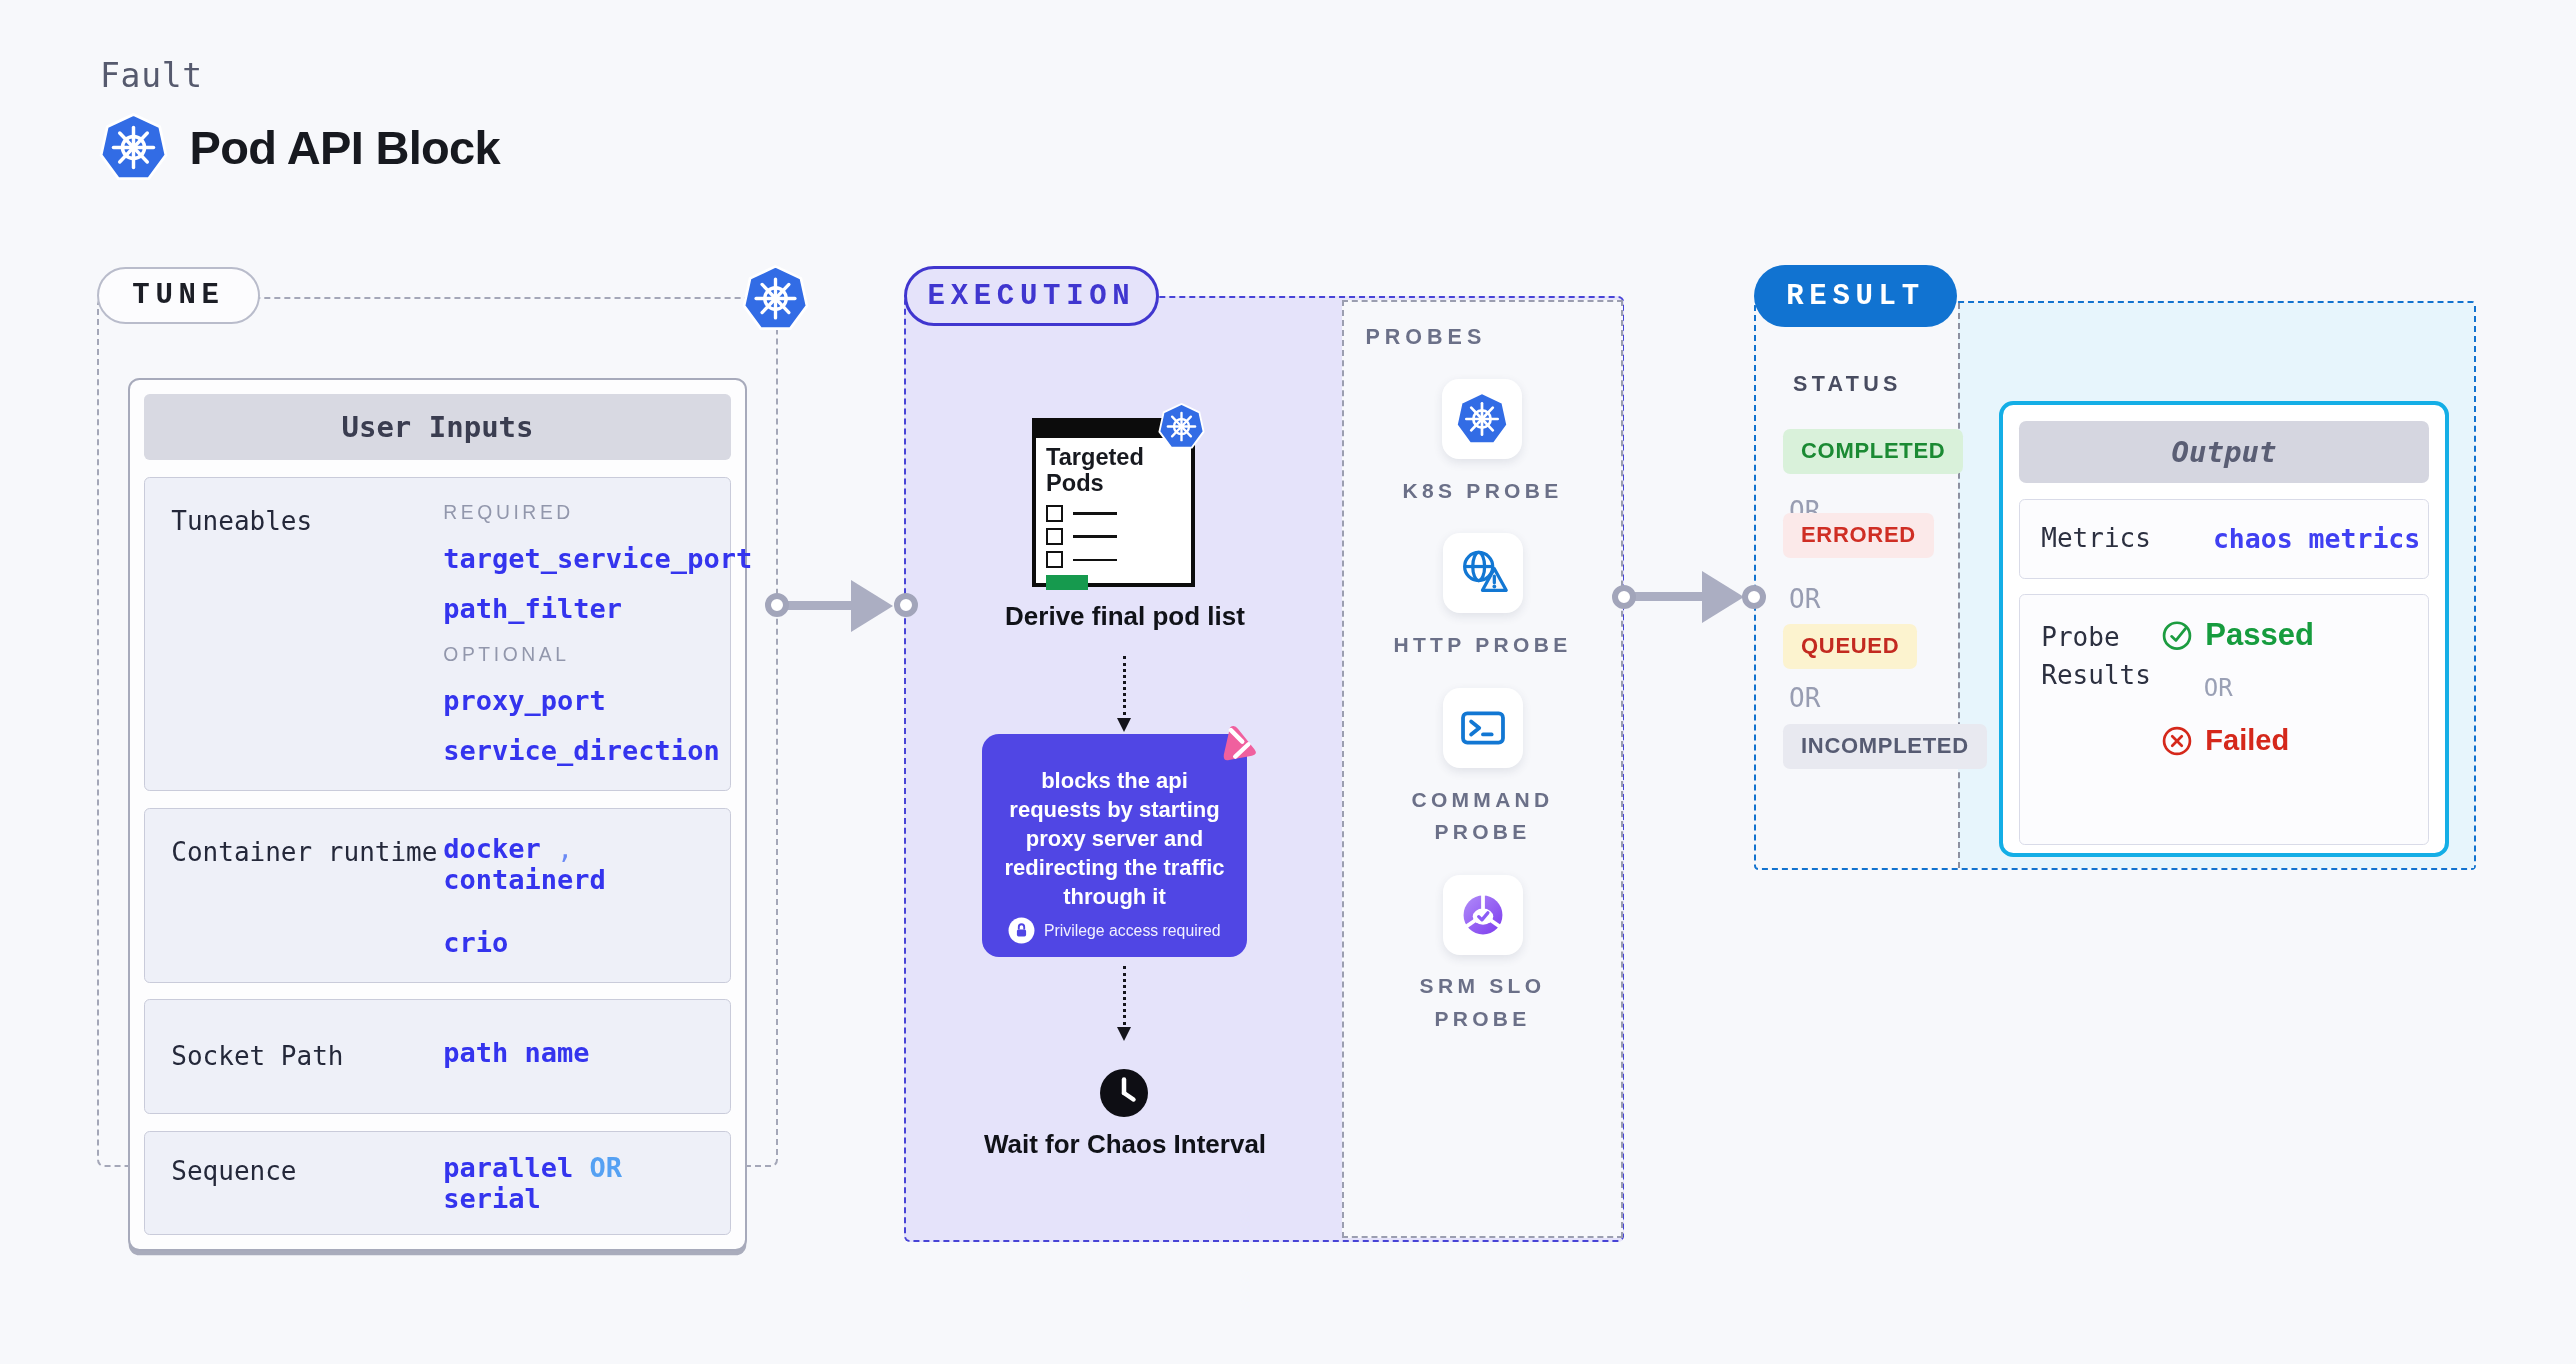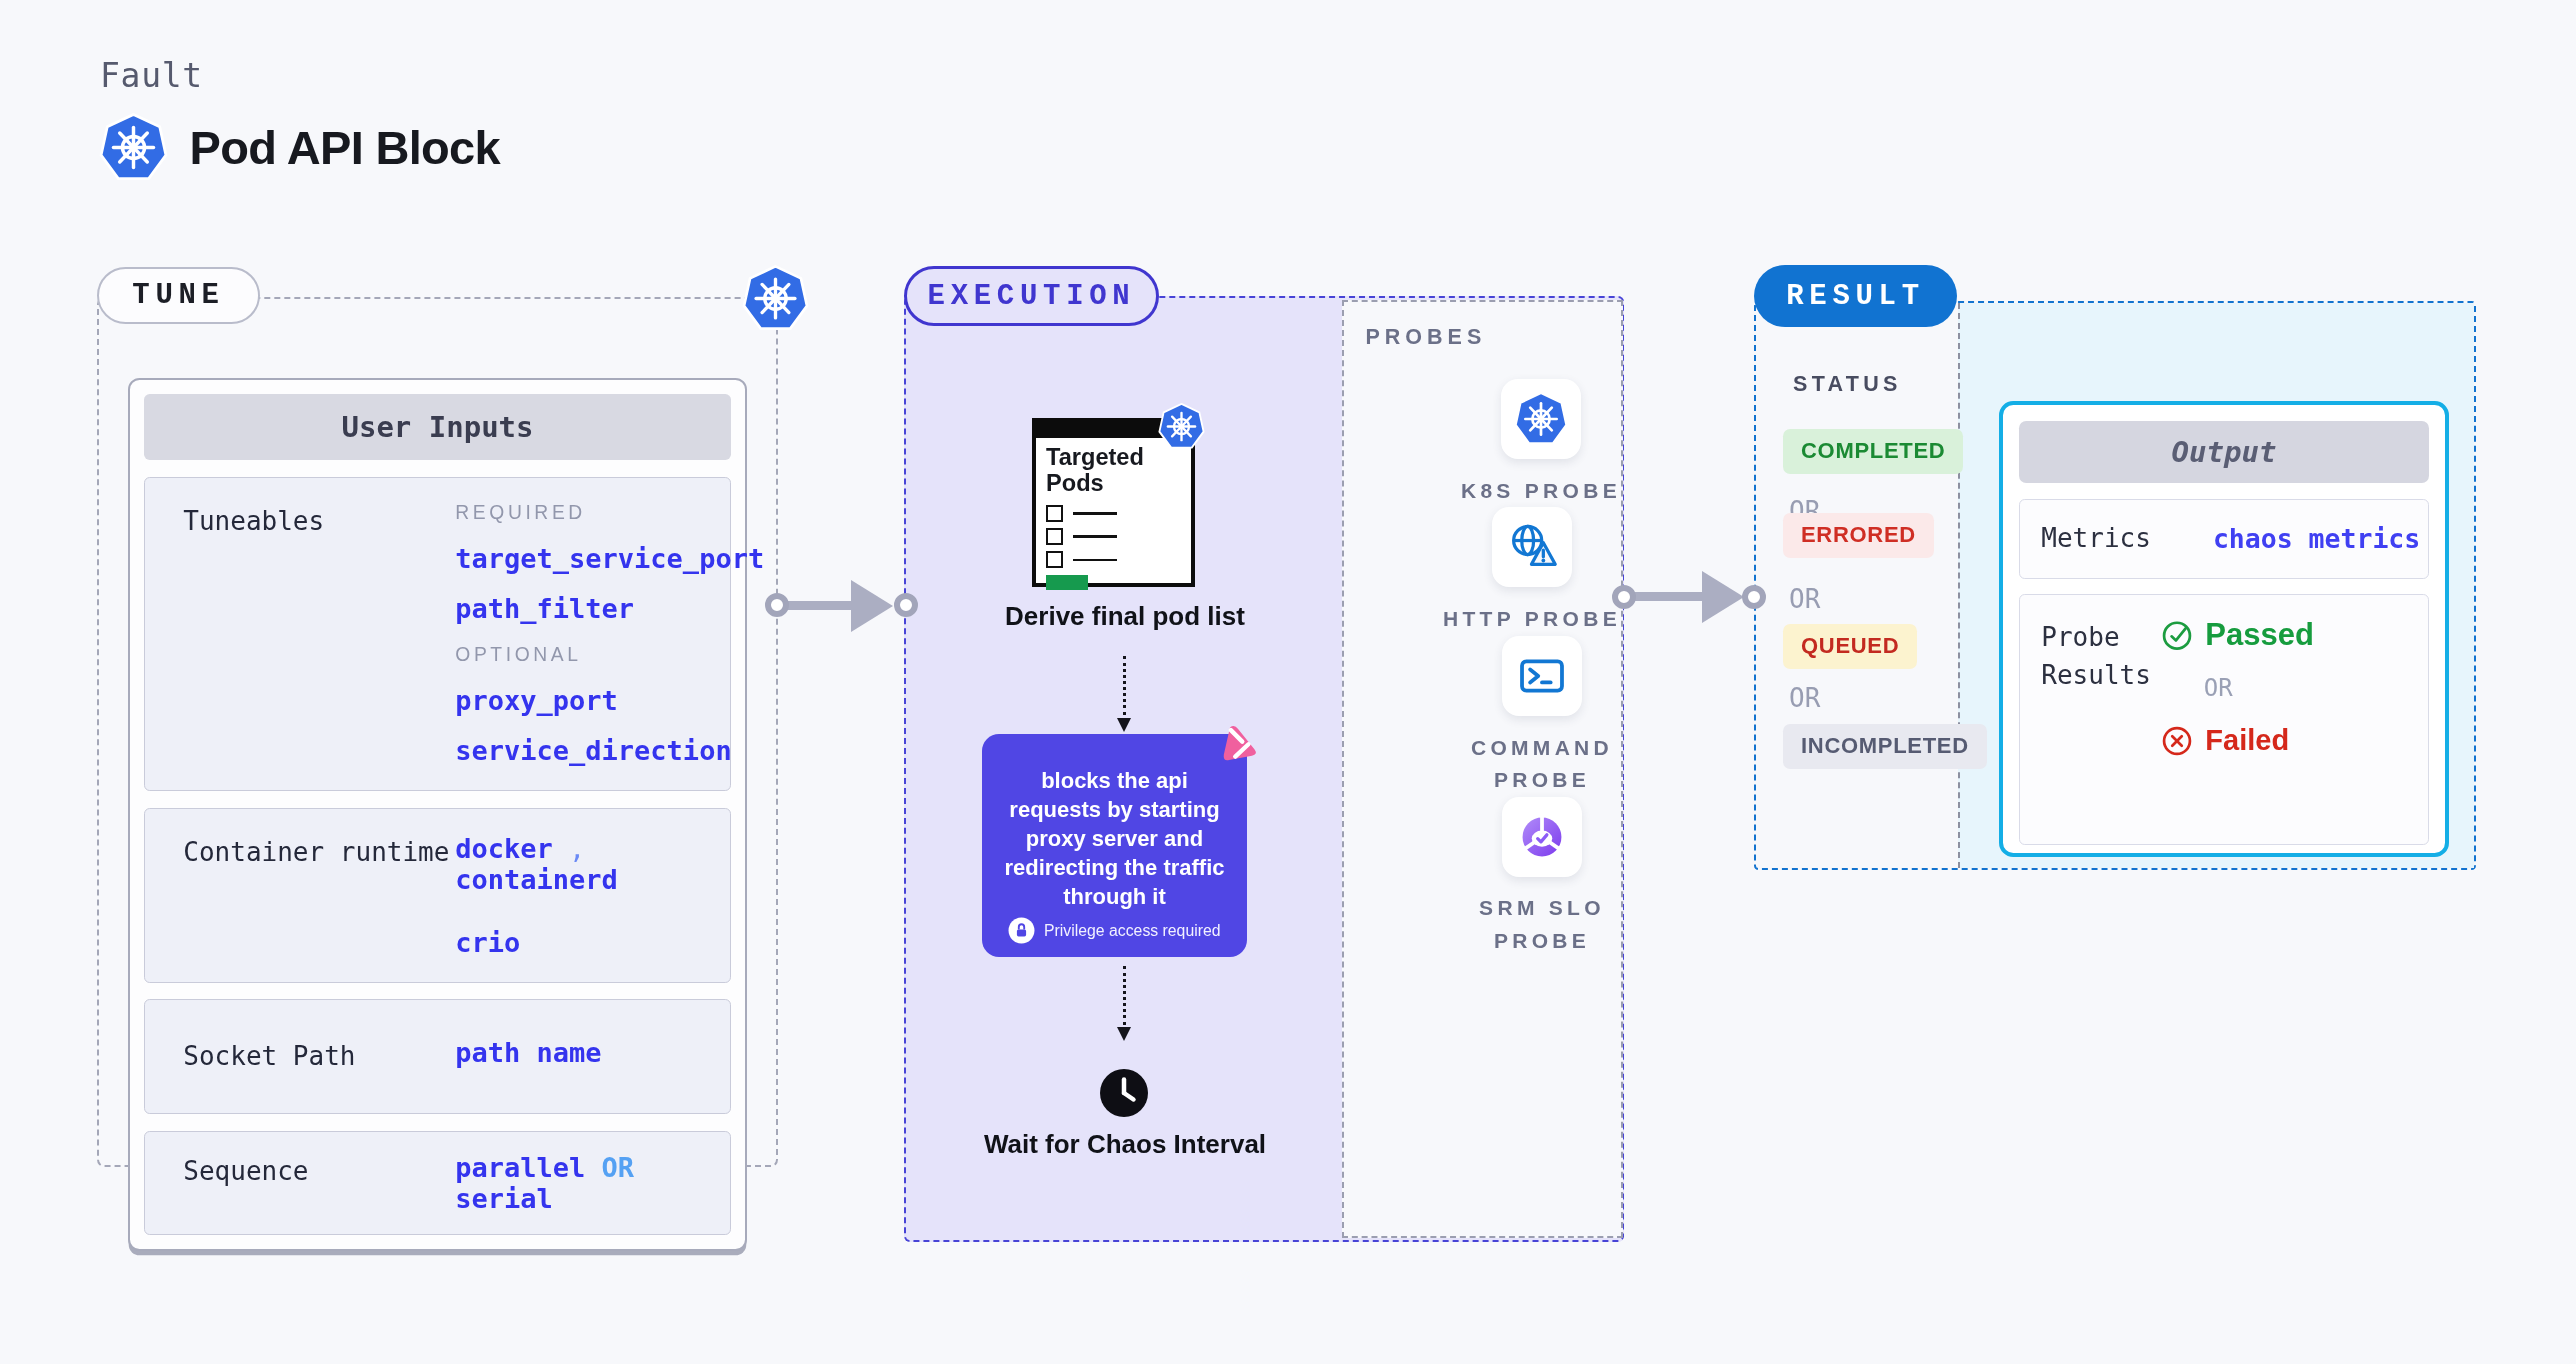--- a/index.html
+++ b/index.html
@@ -24,21 +24,21 @@
                 border:2.9px solid #b9bccb; color:#1c1e26; }
   .tune-k8s { position:absolute; left:742px; top:265px; width:67px; height:67px; z-index:6; }
 
   .ui-card { position:absolute; left:128px; top:378px; width:619px; background:#fdfdfe;
              border:2.9px solid #a7aabb; border-radius:11.5px; padding:14.3px;
              box-shadow:0 5px 0 -0.7px #a9acbc; }
   .ui-header { height:66px; background:#d8d9e2; border-radius:5.7px; display:flex; align-items:center;
                justify-content:center; font-size:29px; font-weight:700; color:#3a3d50; }
   .ui-row { margin-top:16.5px; background:#eef0f8; border:1.4px solid #c9cbda; border-radius:5.7px;
             padding:24px 0 24px 26px; display:flex; }
-  .ui-row-label { width:272px; font-size:26px; color:#24283a; line-height:1.5; flex:none;margin-left:12px; }
+  .ui-row-label { width:272px; font-size:26px; color:#24283a; line-height:1.5; flex:none; }
   .req-label { font-size:19.3px; color:#9297ac; letter-spacing:3.6px; font-family:"Liberation Sans",sans-serif; }
   .tv { font-size:27px; font-weight:700; color:#3434ee; margin:19.3px 0; }
   .val-blue { font-size:27px; font-weight:700; color:#3434ee; }
   .sep-blue { color:#6b8af5; font-weight:400; }
   .or-lite { color:#55a1f3; }
 
   
   .conn-circle { position:absolute; width:24px; height:24px; border-radius:50%;
                  background:#fff; border:6.4px solid #a2a5ba; z-index:8; }
   .conn-line { position:absolute; height:8.6px; background:#abaec2; z-index:7; }
@@ -78,21 +78,21 @@
   .chaos-icon { position:absolute; right:-11.5px; top:-10px; width:44px; height:44px; }
 
   .clock-wrap { position:absolute; left:193px; top:770px; width:50px; height:50px; }
 
   
   .probes-panel { position:absolute; left:436px; top:2.1px; width:281px; height:938px;
                   background:#f7f8fb; border:2.1px dashed #9b9eb0; }
   .probes-label { position:absolute; left:21.5px; top:23px; font-size:21.5px; font-weight:700;
                   color:#6b7088; letter-spacing:5px; }
   .probes-list { position:absolute; left:0; top:77px; width:100%; display:flex;
-                 flex-direction:column; align-items:flex-end; }
+                 flex-direction:column; align-items:center; gap:26px; }
   .probe-item { display:flex; flex-direction:column; align-items:center; }
   .probe-card { width:80px; height:80px; background:#fff; border-radius:17px;
                 box-shadow:0 3.6px 10px rgba(40,45,80,.10); display:flex; align-items:center; justify-content:center; }
   .probe-card svg { width:54px; height:54px; }
   .probe-name { margin-top:15.8px; font-size:21px; font-weight:700; color:#6b7088; letter-spacing:4.3px;
                 text-align:center; max-width:186px; line-height:1.55; }
 
   
   .result-rect { position:absolute; left:1754px; top:301px; width:722px; height:569px;
                  border:2.9px dashed #1273cf; border-radius:4.3px; }

